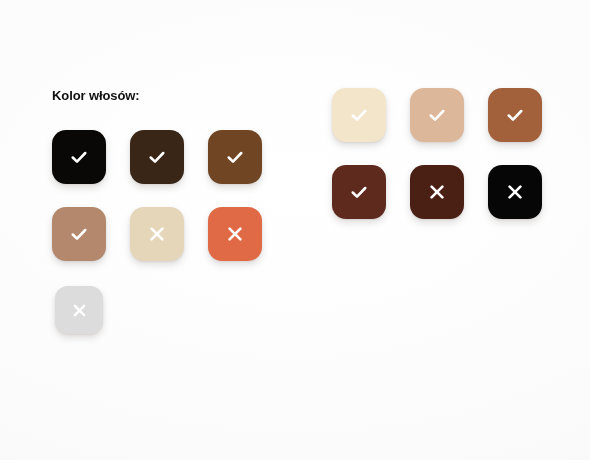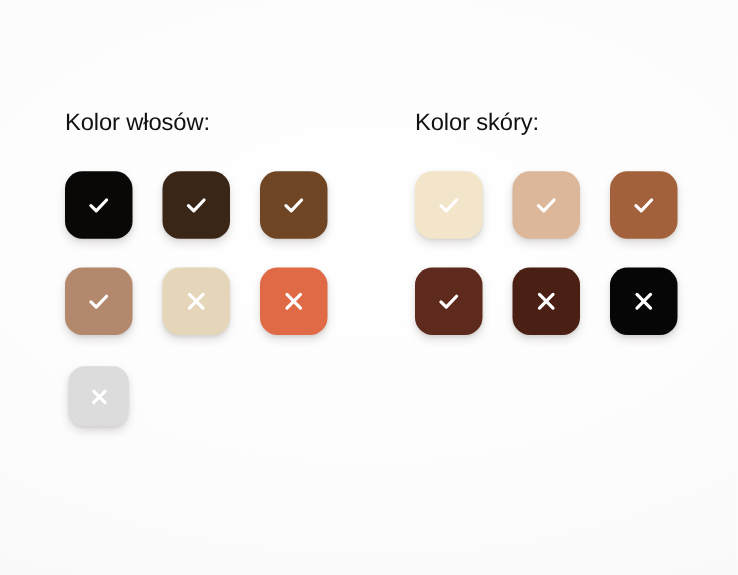--- a/index.html
+++ b/index.html
@@ -31,22 +31,22 @@
   }
 
   .group {
     position: absolute;
     top: 88px;
   }
   .group-hair { left: 52px; }
   .group-skin { left: 332px; }
 
   .group-title {
-    font-size: 19px;
-    font-weight: 400;
+    font-size: 13px;
+    font-weight: 700;
     color: #111111;
     letter-spacing: -0.1px;
     margin: 0 0 27px 0;
     white-space: nowrap;
   }
 
   .swatch-grid {
     display: flex;
     flex-wrap: wrap;
     width: 235px;
@@ -163,21 +163,20 @@
             <svg viewBox="0 0 24 24">
               <line x1="5.5" y1="5.5" x2="18.5" y2="18.5"></line>
               <line x1="18.5" y1="5.5" x2="5.5" y2="18.5"></line>
             </svg>
           </span>
         </div>
       </div>
   </section>
 
   <section class="group group-skin">
-    <h2 class="group-title">Kolor skóry:</h2>
     <div class="swatch-grid">
         <div class="swatch" style="background: rgb(243, 229, 202);">
           <span class="mark">
             <svg viewBox="0 0 24 24">
               <path d="M4.5 12.6 L9.6 17.6 L19.5 7.2"></path>
             </svg>
           </span>
         </div>
         <div class="swatch" style="background: rgb(221, 183, 154);">
           <span class="mark">

